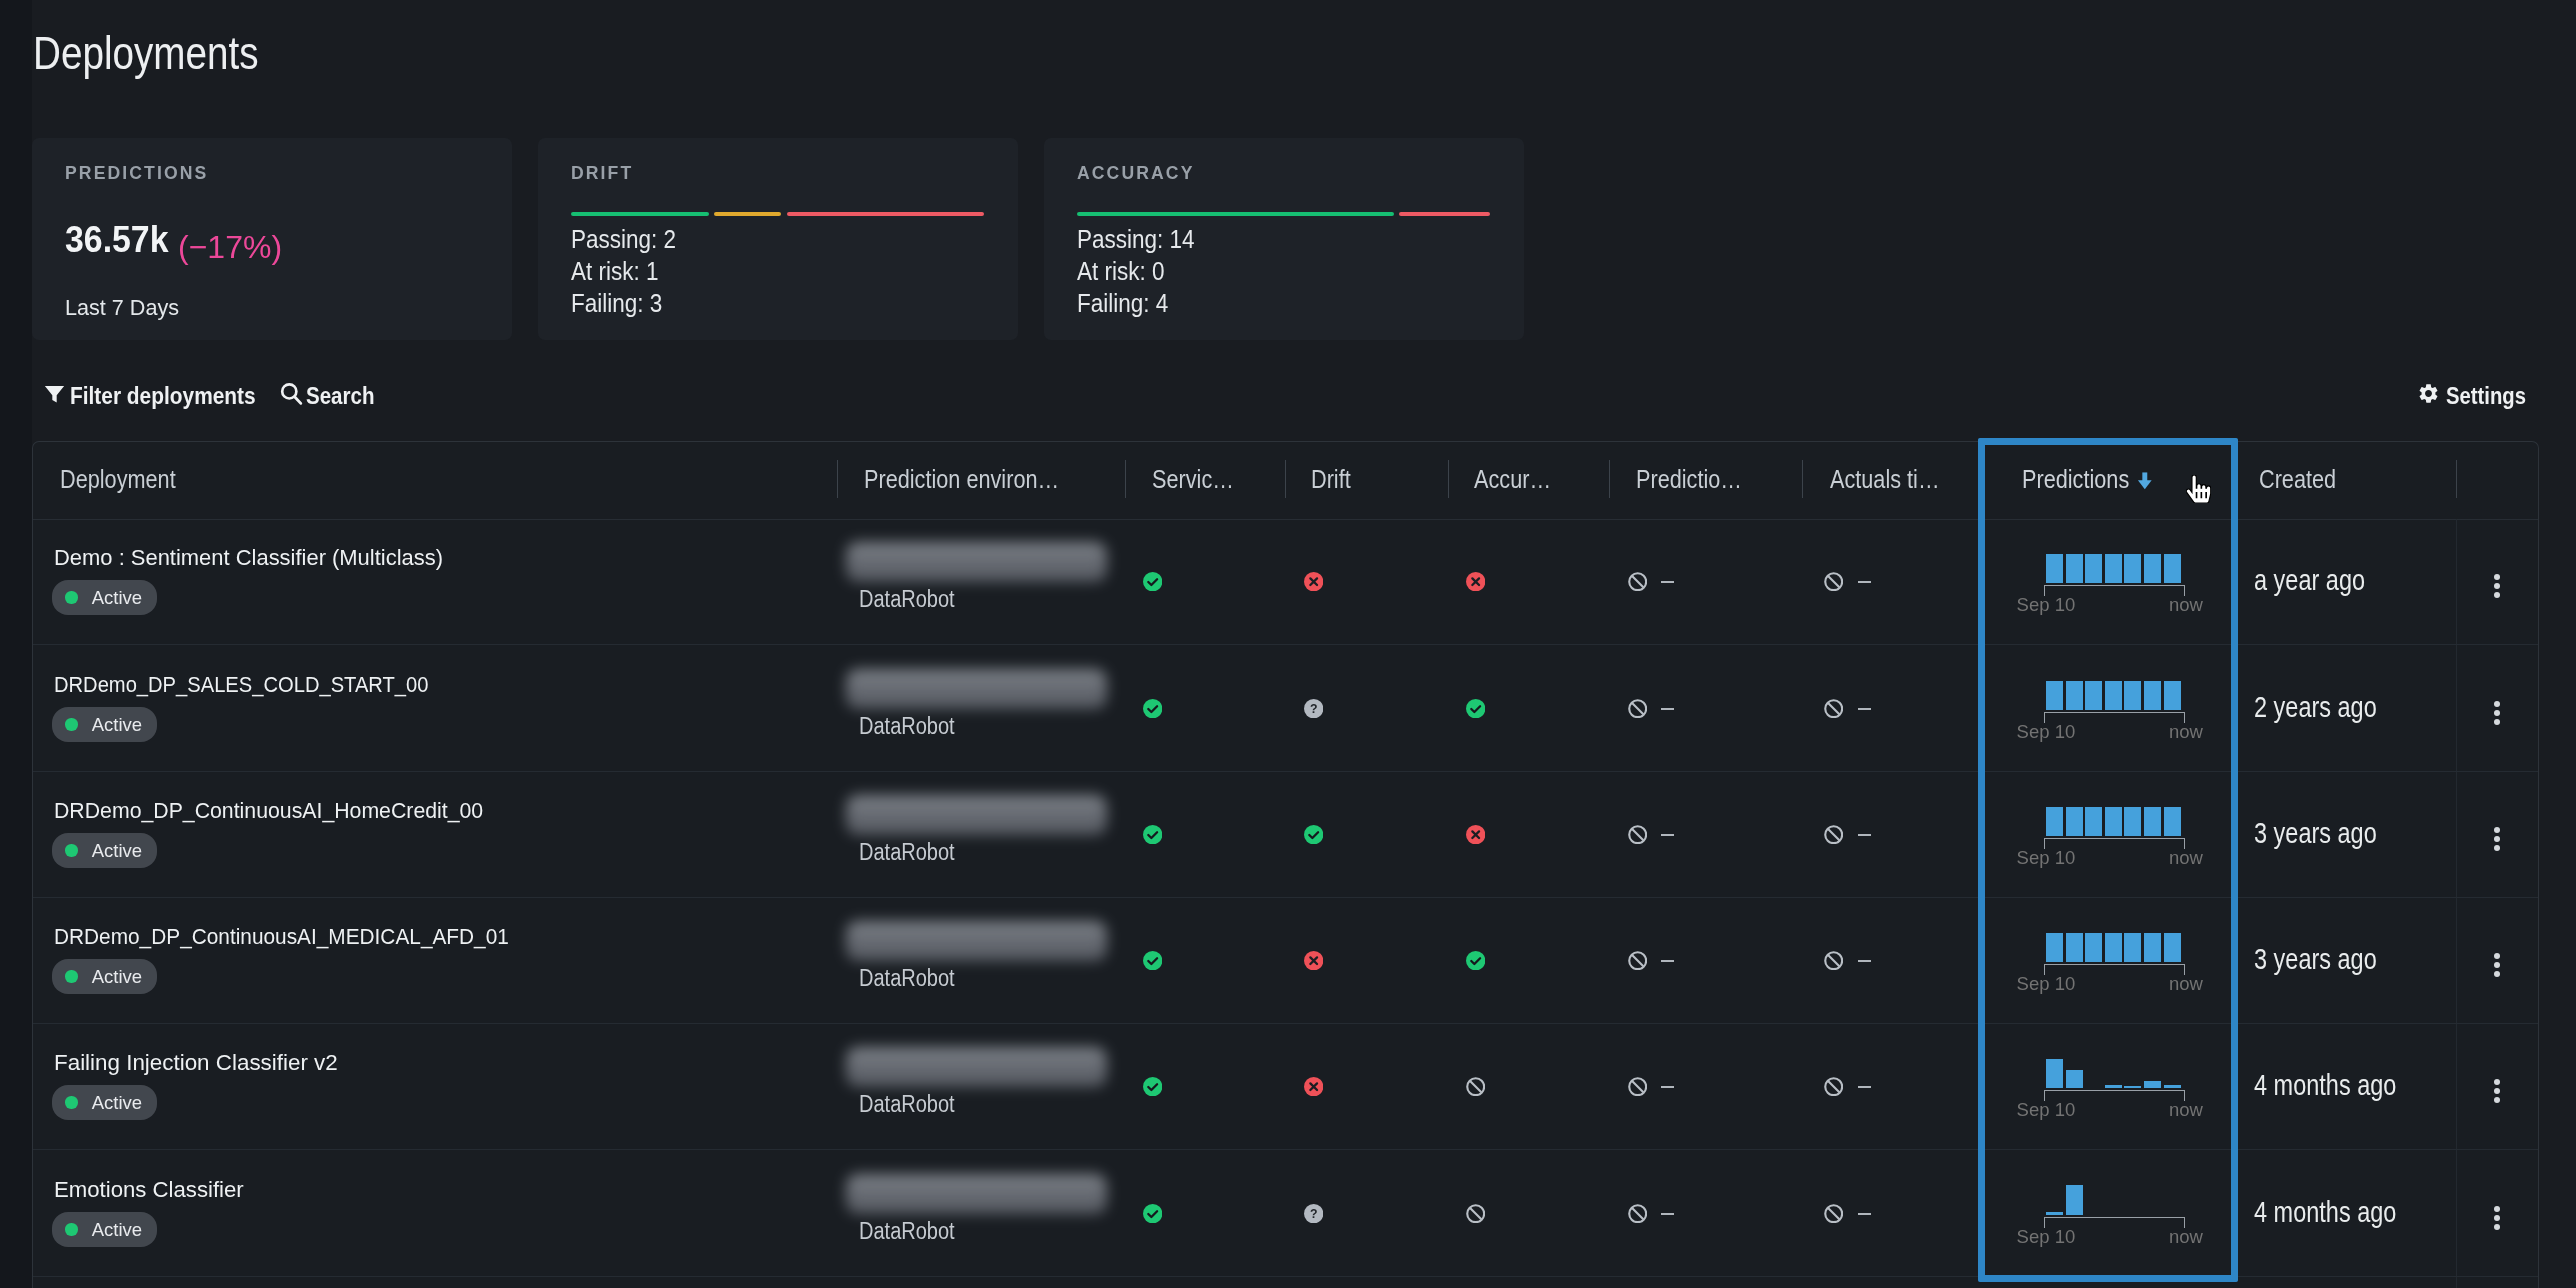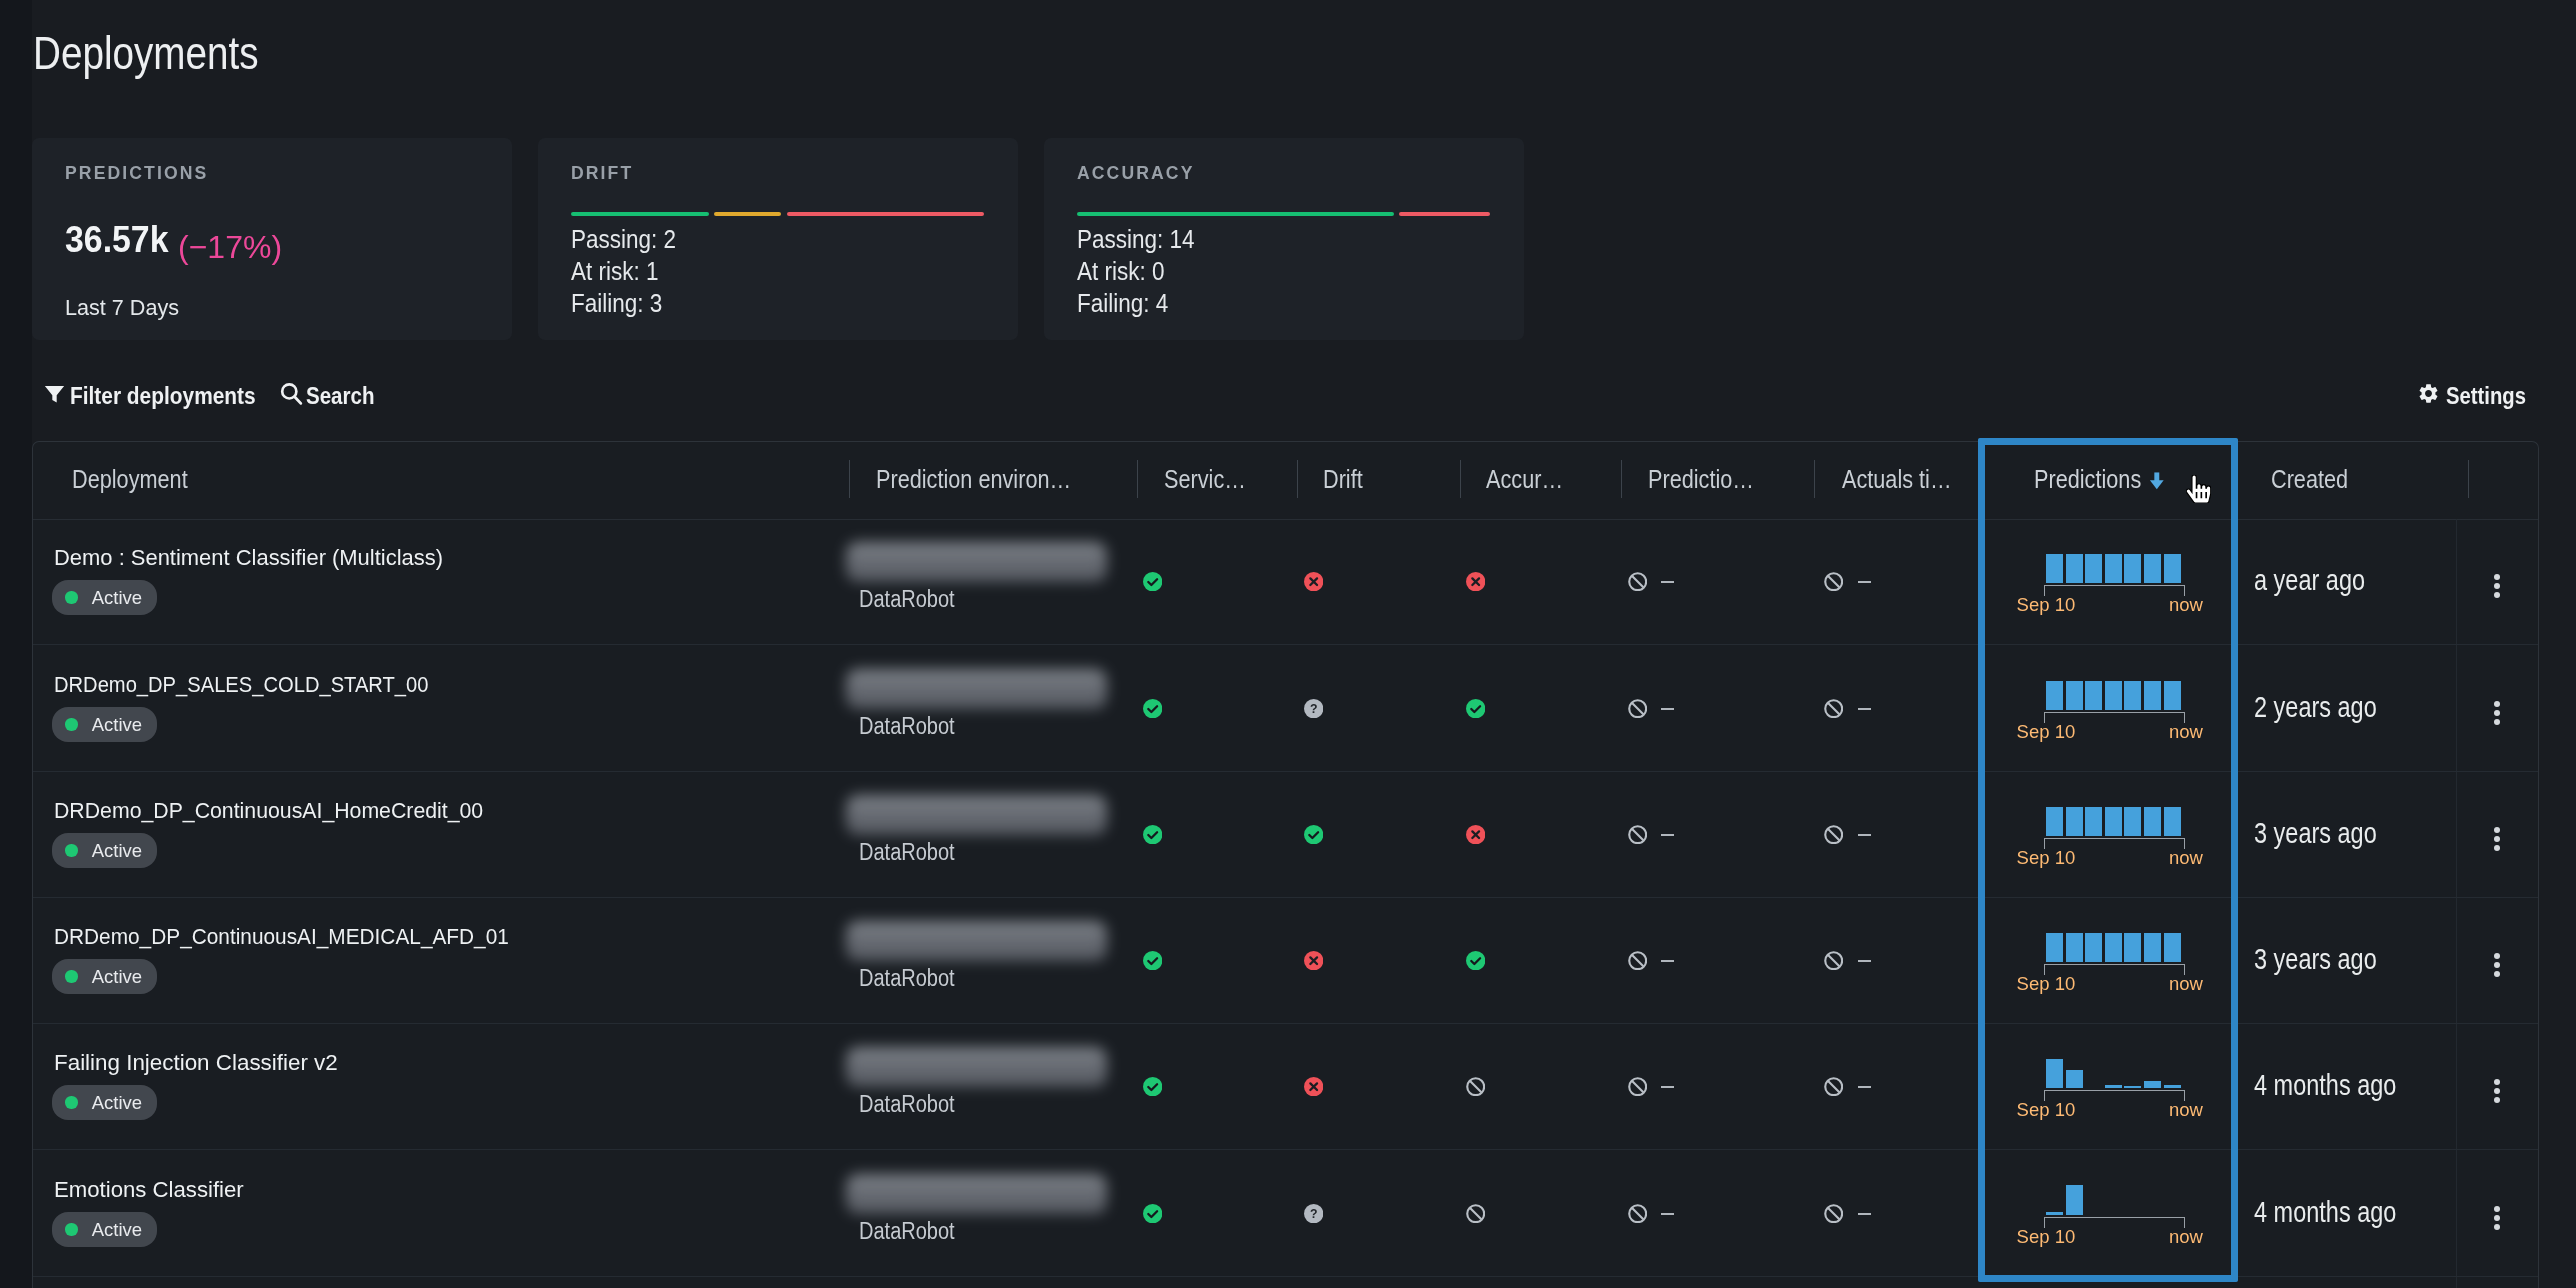--- a/index.html
+++ b/index.html
@@ -36,21 +36,21 @@
 .frow { position:absolute; left:0; top:378px; width:2576px; height:35px; }
 .frow .item { position:absolute; font-size:24px; font-weight:700; color:#eff1f3; white-space:nowrap;
   transform-origin:left top; }
 
 
 .table {
   position:absolute; left:32px; top:441px; width:2507px; height:847px;
   background:#191d22; border:0.9px solid #2d333a; border-bottom:none;
   border-radius:7px 7px 0 0;
 }
-.thead { position:absolute; left:12px; top:0; width:100%; height:77px;text-decoration:underline; }
+.thead { position:absolute; left:0; top:0; width:100%; height:77px;text-decoration:underline; }
 .th { position:absolute; top:23px; font-size:25.5px; color:#c9cfd5; white-space:nowrap;
   transform:scaleX(0.85); transform-origin:left top; }
 .hsep { position:absolute; top:17.6px; width:0.9px; height:38px; background:#3c434b; }
 .headline { position:absolute; left:0; top:77px; width:100%; height:0.9px; background:#272d34; }
 .vsep-last { position:absolute; left:2423px; top:77px; width:0.9px; height:770px; background:#232930; }
 
 .row { position:absolute; left:0; width:100%; height:126px; }
 .rowsep { position:absolute; left:0; bottom:0; width:100%; height:0.9px; background:#252b32; }
 .title { position:absolute; left:21px; top:26px; font-size:22.4px; color:#eef1f3; white-space:nowrap;
   transform-origin:left top; }
@@ -68,21 +68,21 @@
   transform:scaleX(0.81); transform-origin:left top; }
 .dots { position:absolute; left:2461px; top:55px; }
 .dots div { width:6.2px; height:6.2px; border-radius:3.1px; background:#d5d9dd; margin-bottom:2.6px; }
 
 
 .hist { position:absolute; left:1981px; top:0; width:229px; height:126px; }
 .bars { position:absolute; left:32px; bottom:62px; display:flex; align-items:flex-end; gap:2.6px; }
 .bars div { width:17px; background:#45a1dc; }
 .axis { position:absolute; left:30px; top:66px; width:141px; height:10.6px;
   border-left:1.3px solid #99a0a7; border-right:1.3px solid #99a0a7; border-top:1.3px solid #99a0a7; }
-.xl { position:absolute; top:75px; font-size:18.5px; color:#fdba74; }
+.xl { position:absolute; top:75px; font-size:18.5px; color:#737373; }
 .xl.l { left:2.6px; }
 .xl.r { right:40px; }
 
 .bluebox { position:absolute; left:1978px; top:438px; width:260px; height:844px;
   border:7px solid #2e86c7; border-radius:1.8px; z-index:5; }
 </style>
 </head>
 <body>
 <div class="leftstrip"></div>
 <div class="h1">Deployments</div>

